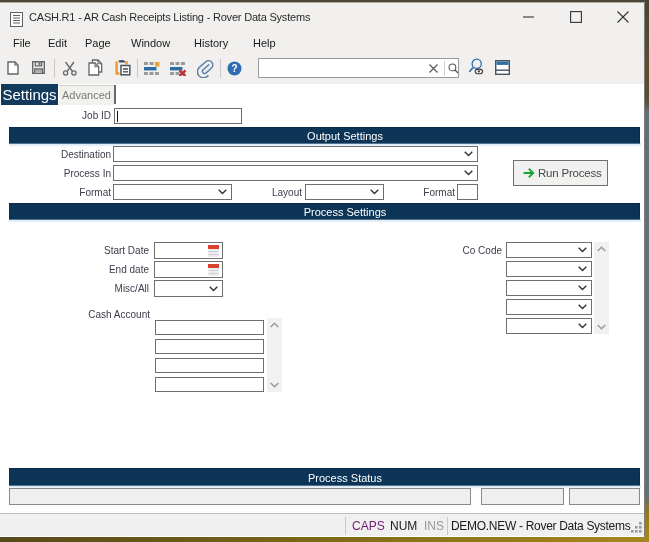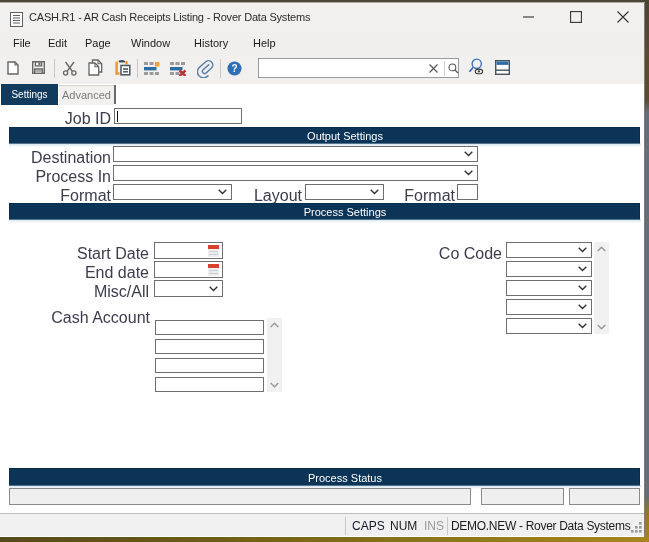--- a/index.html
+++ b/index.html
@@ -14,25 +14,25 @@
 #win { position:absolute; left:0; top:3px; width:645px; height:534px; background:#ffffff; border-right:1px solid #7d7d72; }
 #win::before { content:''; position:absolute; left:0; top:-1px; width:645px; height:1px; background:#c8c4b0; opacity:0.8; }
 #titlebar { position:absolute; left:0; top:0; width:644px; height:28px; background:#f1f0ee; }
 .title-text { position:absolute; left:29px; top:8px; font-size:11px; letter-spacing:-0.2px; color:#2b2b2b; white-space:nowrap; }
 #menubar { position:absolute; left:0; top:28px; width:644px; height:25px; background:#f0efed; }
 .menu-item { position:absolute; top:6px; font-size:11px; color:#1a1a1a; }
 #toolbar { position:absolute; left:0; top:53px; width:644px; height:28px; background:#f1f0ef; }
 .tsep { position:absolute; top:3px; width:1px; height:19px; background:#c9c8c6; }
 #tabrow { position:absolute; left:0; top:81px; width:644px; height:21px; background:#ffffff; }
 .tab-active { position:absolute; left:1px; top:0; width:57px; height:21px; background:#113a5d; color:#fff;
-  font-size:10px; text-align:center; line-height:21px; }
+  font-size:15px; text-align:center; line-height:21px; }
 .tab-inactive { position:absolute; left:59px; top:1px; width:55px; height:20px; background:#f2f1ee;
   border-top:1px solid #d2d1ce; color:#7b7b7b; font-size:11px; text-align:center; line-height:19px; }
 .tab-end { position:absolute; left:114px; top:1px; width:2px; height:19px; background:#6a6a6a; }
-.lbl { position:absolute; font-size:16px; color:#3c3c4c; text-align:right; white-space:nowrap; }
+.lbl { position:absolute; font-size:10px; color:#3c3c4c; text-align:right; white-space:nowrap; }
 .band { position:absolute; left:9px; width:631px; height:17px; background:#0c3456; color:#fff;
   font-size:11px; text-align:center; line-height:17px; border:1px solid #0a2c49;padding-left:41px; }
 .band::after { content:''; position:absolute; left:-1px; top:100%; width:631px; height:4px; border-left:1px solid transparent;
   background:linear-gradient(180deg, rgba(160,195,220,0.55), rgba(255,255,255,0)); }
 .input { position:absolute; background:#fff; border:1px solid #6e6e6e; }
 .combo { position:absolute; background:#fff; border:1px solid #6e6e6e; }
 .combo svg { position:absolute; right:4px; top:50%; margin-top:-3px; }
 .scrollstrip { position:absolute; width:15px; background:#f1f1f1; }
 #status-bar { position:absolute; left:0; top:510px; width:644px; height:23px; background:#f0f0f0; border-top:1px solid #bdbdbd; }
 .sb-text { position:absolute; top:5px; font-size:12px; white-space:nowrap; }
@@ -207,20 +207,26 @@
   </div>
   <div class="lbl" style="right:342px;top:184px">Layout</div>
   <div class="combo" style="left:305px;top:181px;width:79px;height:16px;">
     <svg width="9" height="6" viewBox="0 0 9 6">
         <path d="M0.7 0.8 L4.5 4.6 L8.3 0.8" fill="none" stroke="#333" stroke-width="1.4"></path>
       </svg>
   </div>
   <div class="lbl" style="right:189px;top:184px">Format</div>
   <div class="input" style="left:457px;top:181px;width:21px;height:16px;"></div>
 
+  <div class="abs" style="left:513px;top:157px;width:95px;height:26px;background:#f1f1f0;border:1px solid #707070;">
+    <svg class="abs" style="left:9px;top:6px" width="14" height="12" viewBox="0 0 14 12">
+      <path d="M0.5 6 L9 6 M5.8 1.8 L10.2 6 L5.8 10.2" fill="none" stroke="#18a238" stroke-width="1.9"></path>
+    </svg>
+    <div class="abs" style="left:24px;top:6px;font-size:11.5px;letter-spacing:-0.2px;color:#474747;white-space:nowrap">Run Process</div>
+  </div>
 
   <div class="band" style="top:200px;">Process Settings</div>
 
   <div class="lbl" style="right:495px;top:242px">Start Date</div>
   <div class="input" style="left:154px;top:239px;width:69px;height:17px;">
     <div class="abs" style="right:3px;top:2px;width:11px;height:12px;background:#ededed;">
       <div class="abs" style="left:0;top:0;width:11px;height:4px;background:#d9412f"></div>
       <div class="abs" style="left:1px;top:6px;width:9px;height:1px;background:#c9cfd6"></div>
       <div class="abs" style="left:1px;top:9px;width:9px;height:1px;background:#c9cfd6"></div>
     </div>
@@ -291,21 +297,21 @@
       </svg>
   </div>
 
   <div class="band" style="top:465px;height:18px;line-height:18px;">Process Status</div>
   <div class="abs" style="left:9px;top:485px;width:462px;height:17px;background:#efefef;border:1px solid #8a8a8a;"></div>
   <div class="abs" style="left:481px;top:485px;width:83px;height:17px;background:#efefef;border:1px solid #8a8a8a;"></div>
   <div class="abs" style="left:569px;top:485px;width:71px;height:17px;background:#efefef;border:1px solid #8a8a8a;"></div>
 
   <div id="status-bar">
     <div class="sb-sep" style="left:345px"></div>
-    <div class="sb-text" style="left:352px;color:#0f172a">CAPS</div>
+    <div class="sb-text" style="left:352px;color:#701a75">CAPS</div>
     <div class="sb-text" style="left:390px;color:#1a1a1a">NUM</div>
     <div class="sb-text" style="left:424px;color:#9a9a9a">INS</div>
     <div class="sb-sep" style="left:447px"></div>
     <div class="sb-text" style="left:451px;color:#1a1a1a;letter-spacing:-0.3px">DEMO.NEW - Rover Data Systems</div>
     <svg class="abs" style="right:1px;bottom:2px" width="13" height="13" viewBox="0 0 13 13">
       <rect x="9" y="1" width="2.6" height="2.6" fill="#9a9a9a"></rect>
       <rect x="5" y="5" width="2.6" height="2.6" fill="#9a9a9a"></rect>
         <rect x="9" y="5" width="2.6" height="2.6" fill="#9a9a9a"></rect>
       <rect x="1" y="9" width="2.6" height="2.6" fill="#9a9a9a"></rect>
         <rect x="5" y="9" width="2.6" height="2.6" fill="#9a9a9a"></rect>

